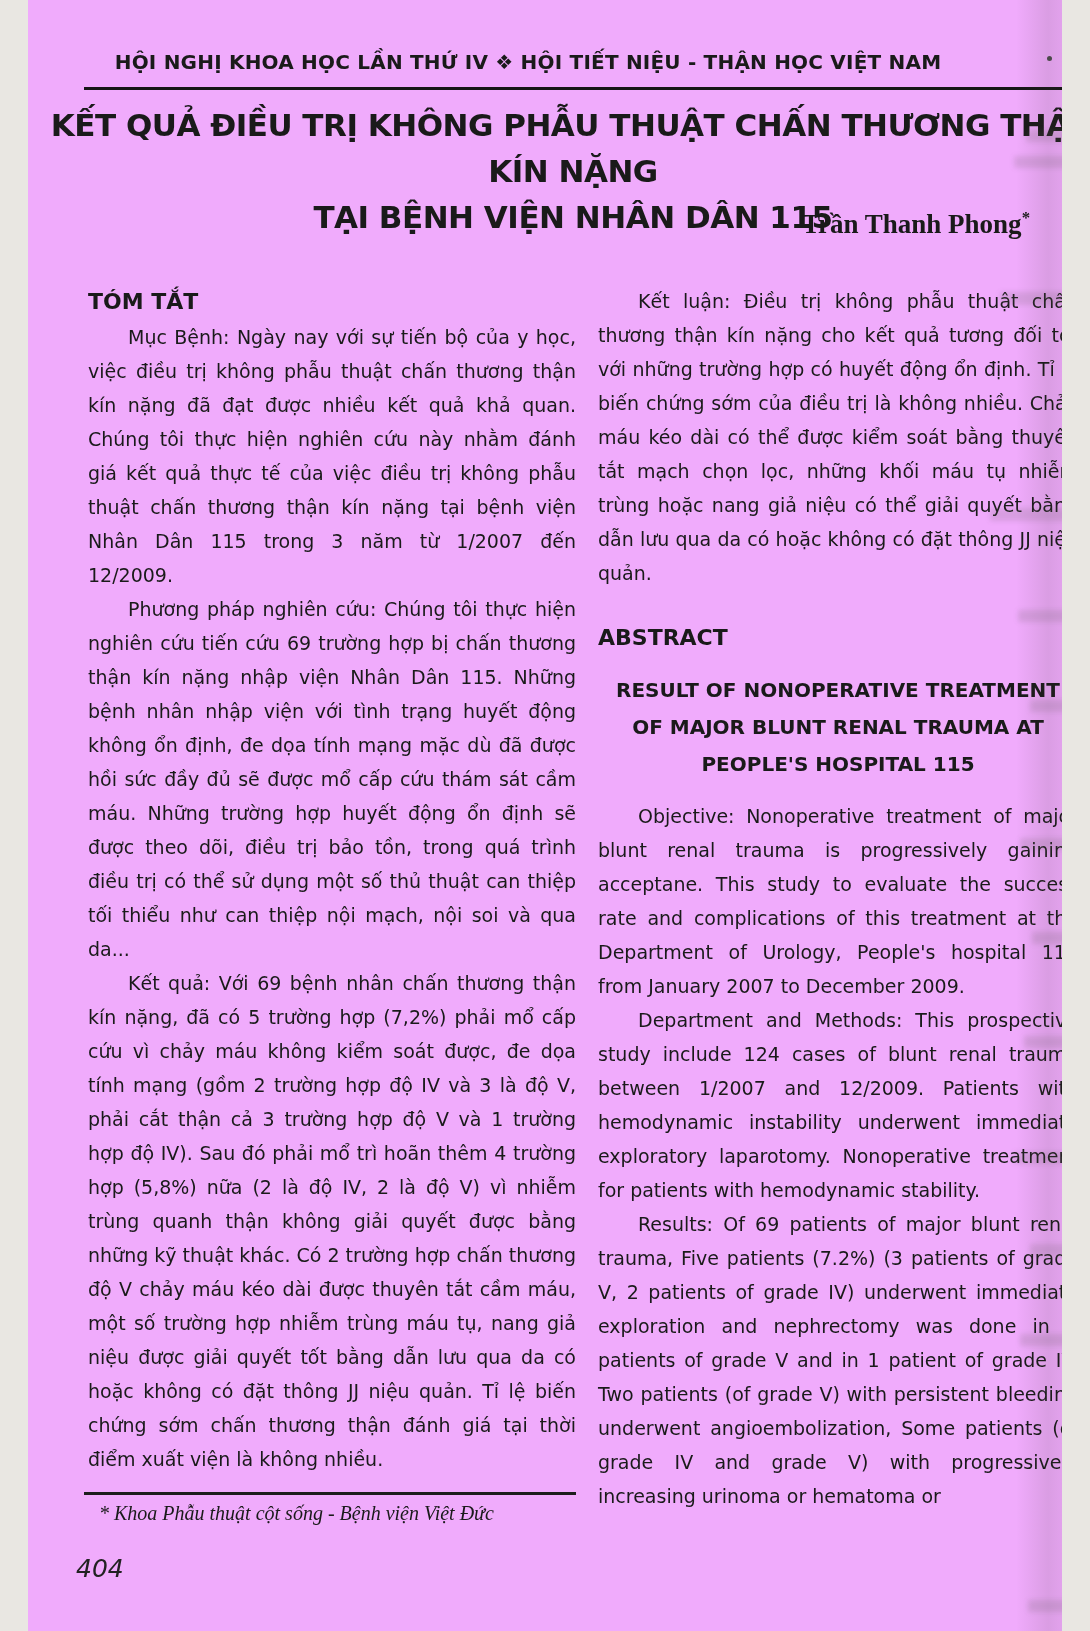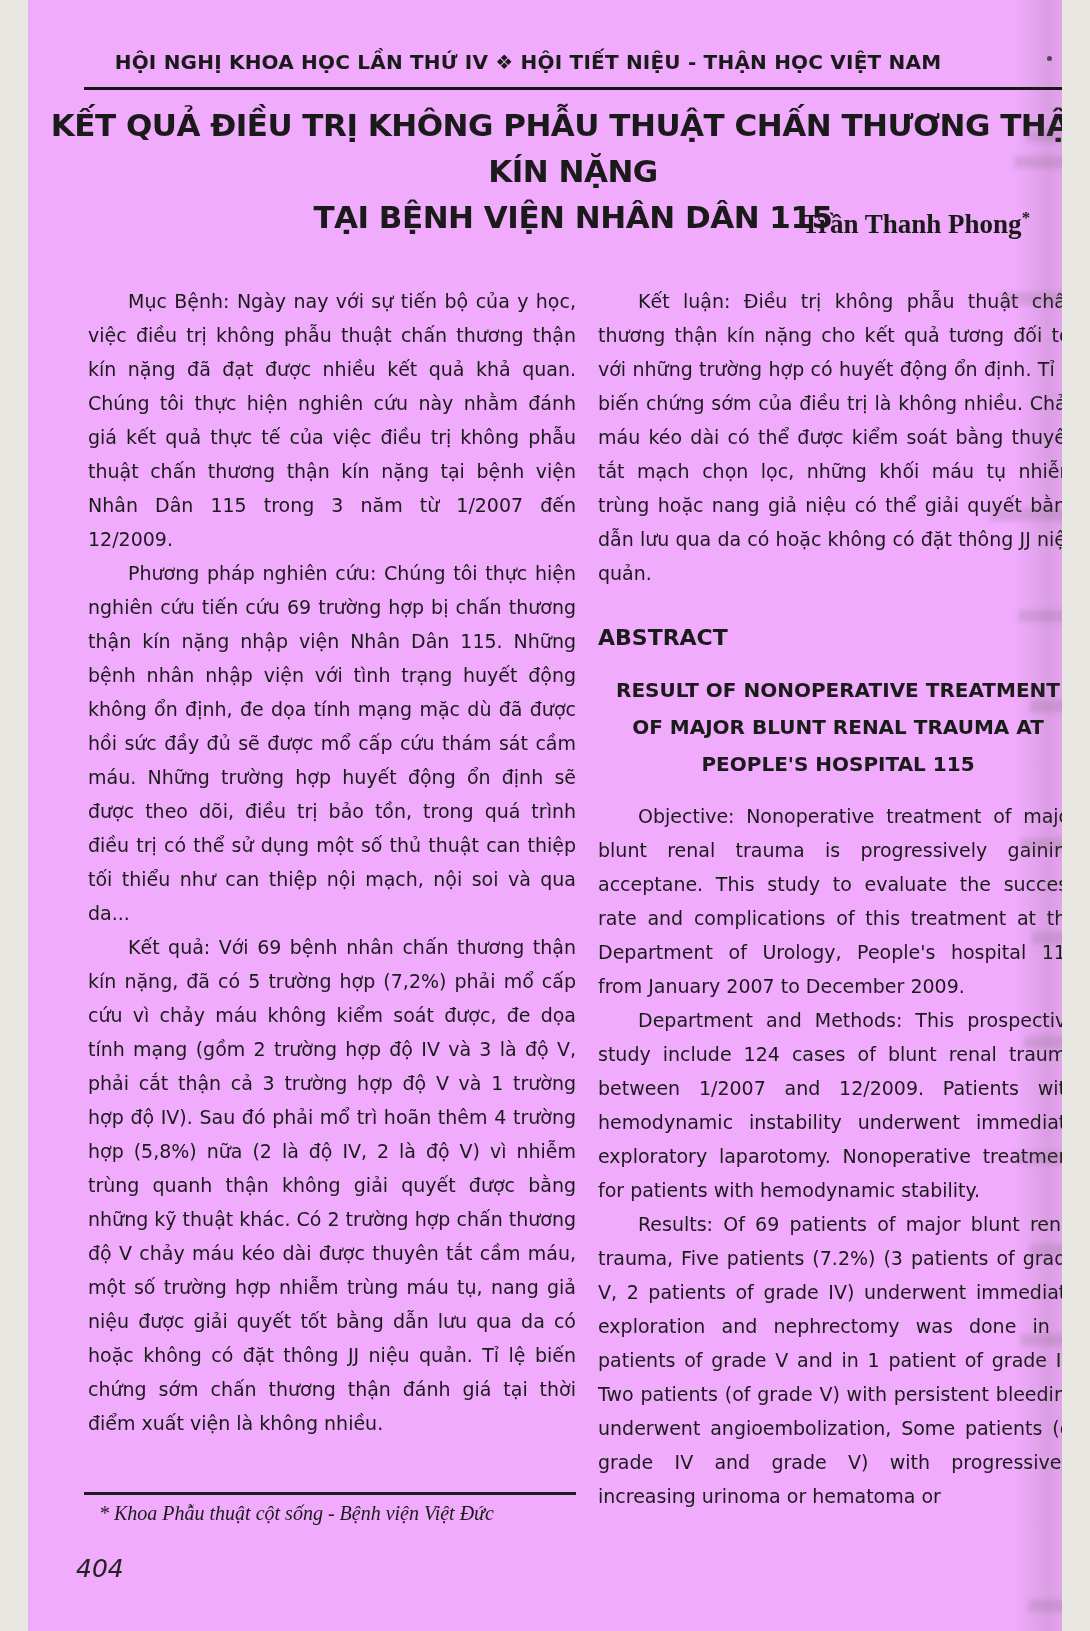--- a/index.html
+++ b/index.html
@@ -74,20 +74,21 @@
   <div class="corner-dot"></div>
 
   <div class="article-title">
     <div>KẾT QUẢ ĐIỀU TRỊ KHÔNG PHẪU THUẬT CHẤN THƯƠNG THẬN KÍN NẶNG</div>
     <div>TẠI BỆNH VIỆN NHÂN DÂN 115</div>
   </div>
 
   <div class="author"><span>Trần Thanh Phong</span><sup>*</sup></div>
 
   <div class="col col-left">
+    <div class="section-heading">TÓM TẮT</div>
     <div>
         <p class="para"><b>Mục Bệnh:</b> Ngày nay với sự tiến bộ của y học, việc điều trị không phẫu thuật chấn thương thận kín nặng đã đạt được nhiều kết quả khả quan. Chúng tôi thực hiện nghiên cứu này nhằm đánh giá kết quả thực tế của việc điều trị không phẫu thuật chấn thương thận kín nặng tại bệnh viện Nhân Dân 115 trong 3 năm từ 1/2007 đến 12/2009.</p>
         <p class="para"><b>Phương pháp nghiên cứu:</b> Chúng tôi thực hiện nghiên cứu tiến cứu 69 trường hợp bị chấn thương thận kín nặng nhập viện Nhân Dân 115. Những bệnh nhân nhập viện với tình trạng huyết động không ổn định, đe dọa tính mạng mặc dù đã được hồi sức đầy đủ sẽ được mổ cấp cứu thám sát cầm máu. Những trường hợp huyết động ổn định sẽ được theo dõi, điều trị bảo tồn, trong quá trình điều trị có thể sử dụng một số thủ thuật can thiệp tối thiểu như can thiệp nội mạch, nội soi và qua da...</p>
         <p class="para"><b>Kết quả:</b> Với 69 bệnh nhân chấn thương thận kín nặng, đã có 5 trường hợp (7,2%) phải mổ cấp cứu vì chảy máu không kiểm soát được, đe dọa tính mạng (gồm 2 trường hợp độ IV và 3 là độ V, phải cắt thận cả 3 trường hợp độ V và 1 trường hợp độ IV). Sau đó phải mổ trì hoãn thêm 4 trường hợp (5,8%) nữa (2 là độ IV, 2 là độ V) vì nhiễm trùng quanh thận không giải quyết được bằng những kỹ thuật khác. Có 2 trường hợp chấn thương độ V chảy máu kéo dài được thuyên tắt cầm máu, một số trường hợp nhiễm trùng máu tụ, nang giả niệu được giải quyết tốt bằng dẫn lưu qua da có hoặc không có đặt thông JJ niệu quản. Tỉ lệ biến chứng sớm chấn thương thận đánh giá tại thời điểm xuất viện là không nhiều.</p>
       </div>
   </div>
 
   <div class="col col-right">
     <div>
         <p class="para"><b>Kết luận:</b> Điều trị không phẫu thuật chấn thương thận kín nặng cho kết quả tương đối tốt với những trường hợp có huyết động ổn định. Tỉ lệ biến chứng sớm của điều trị là không nhiều. Chảy máu kéo dài có thể được kiểm soát bằng thuyên tắt mạch chọn lọc, những khối máu tụ nhiễm trùng hoặc nang giả niệu có thể giải quyết bằng dẫn lưu qua da có hoặc không có đặt thông JJ niệu quản.</p>

